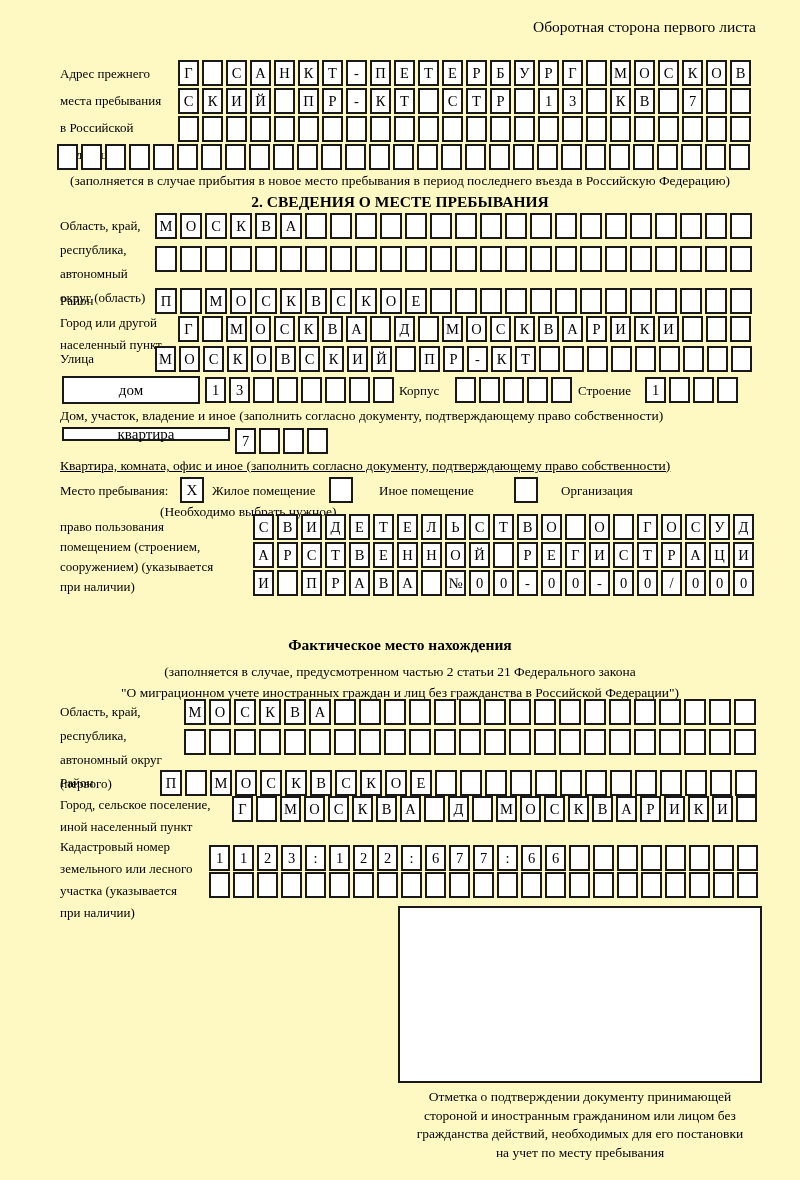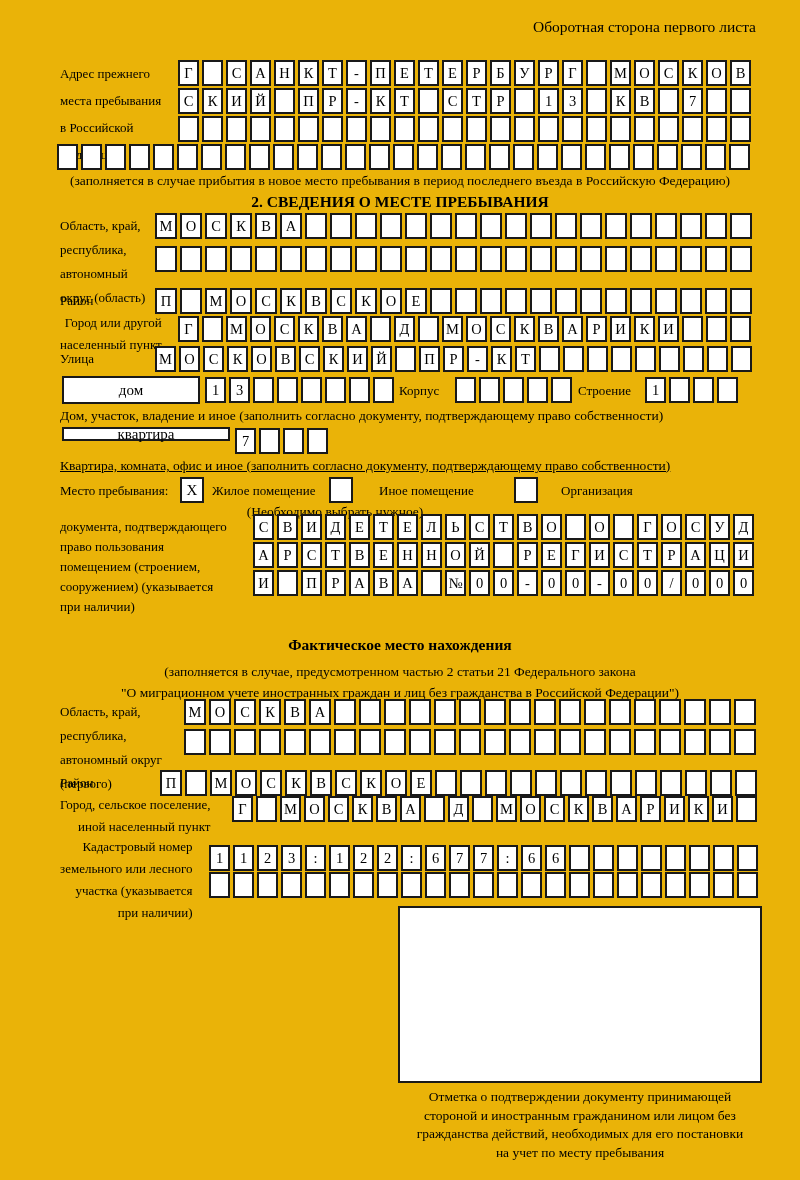--- a/index.html
+++ b/index.html
@@ -1,37 +1,37 @@
 <!DOCTYPE html>
 <html><head>
 <meta charset="utf-8">
 <style>
   html,body{margin:0;padding:0;background:#fff;}
-  .page{position:relative;width:800px;height:1180px;background:#eab308;
+  .page{position:relative;width:800px;height:1180px;background:#fef9c3;
         font-family:"Liberation Serif", "DejaVu Serif", serif;color:#000;overflow:hidden;}
   .abs{position:absolute;}
   .lbl{font-size:13px;line-height:20px;}
   .lbl-lines div{white-space:nowrap;}
   .cap{font-size:13.5px;line-height:17px;}
   .title-right{font-size:15.5px;text-align:right;}
   .sec-title{font-weight:bold;font-size:15.5px;text-align:center;width:100%;}
   .center{text-align:center;width:100%;}
   .cellrow{display:flex;}
   .cell{flex:none;width:21px;height:26px;border:2px solid #191919;margin-right:3px;
         box-sizing:border-box;display:flex;align-items:center;justify-content:center;
         font-size:14.5px;line-height:1;background:#fff;}
   .wide .cell{width:22px;}
   .bigbox{border:2px solid #191919;box-sizing:border-box;display:flex;
           align-items:center;justify-content:center;font-size:15px;background:#fff;}
   .chk{width:24px;height:26px;border:2px solid #191919;box-sizing:border-box;
        display:flex;align-items:center;justify-content:center;font-size:15px;background:#fff;}
   .stamp{border:2px solid #191919;box-sizing:border-box;background:#fff;}
   .lh24 div{line-height:24px;}
   .lh27 div{line-height:27px;}
-  .lh22 div{line-height:22px;text-align:right;}
+  .lh22 div{line-height:22px;}
   .lh20 div{line-height:20px;}
   .lh21 div{line-height:21px;}
   .lh18 div{line-height:18.5px;}
 </style>
 </head>
 <body>
 
 <div class="page">
 
   <div class="abs title-right" style="right:44px;top:18px;">Оборотная сторона первого листа</div>
@@ -339,24 +339,23 @@
     </div>
   <div class="abs cap" style="left:60px;top:457px;text-decoration:underline;">Квартира, комната, офис и иное (заполнить согласно документу, подтверждающему право собственности)</div>
 
   <div class="abs lbl" style="left:60px;top:481px;">Место пребывания:</div>
   <div class="abs chk" style="left:180px;top:477px;">X</div>
   <div class="abs lbl" style="left:212px;top:481px;">Жилое помещение</div>
   <div class="abs chk" style="left:329px;top:477px;"></div>
   <div class="abs lbl" style="left:379px;top:481px;">Иное помещение</div>
   <div class="abs chk" style="left:514px;top:477px;"></div>
   <div class="abs lbl" style="left:561px;top:481px;">Организация</div>
-  <div class="abs cap" style="left:160px;top:503px;width:350px;text-align:center;">(Необходимо выбрать нужное)</div>
+  <div class="abs cap" style="left:160px;top:503px;width:350px;text-align:left;">(Необходимо выбрать нужное)</div>
 
   <div class="abs lbl lbl-lines lh20" style="left:60px;top:517px;">
-      <div>документа, подтверждающего</div>
       <div>право пользования</div>
       <div>помещением (строением,</div>
       <div>сооружением) (указывается</div>
       <div>при наличии)</div>
     </div>
   <div class="abs cellrow" style="left:253px;top:514px;">
       <span class="cell">С</span>
       <span class="cell">В</span>
       <span class="cell">И</span>
       <span class="cell">Д</span>

